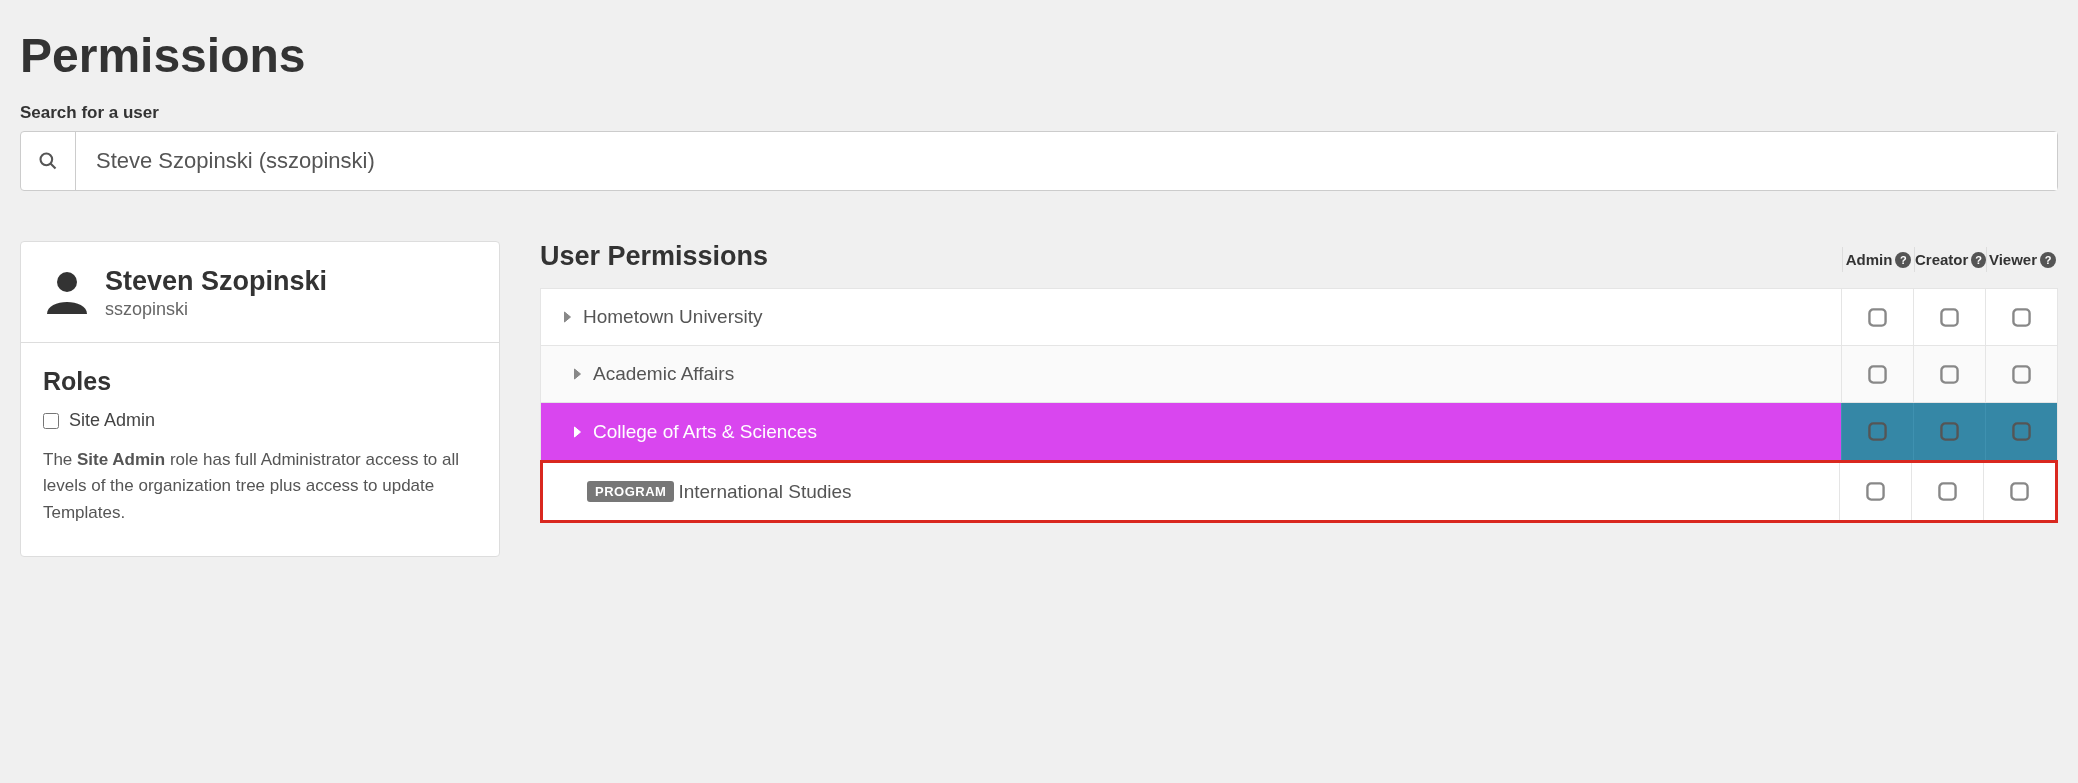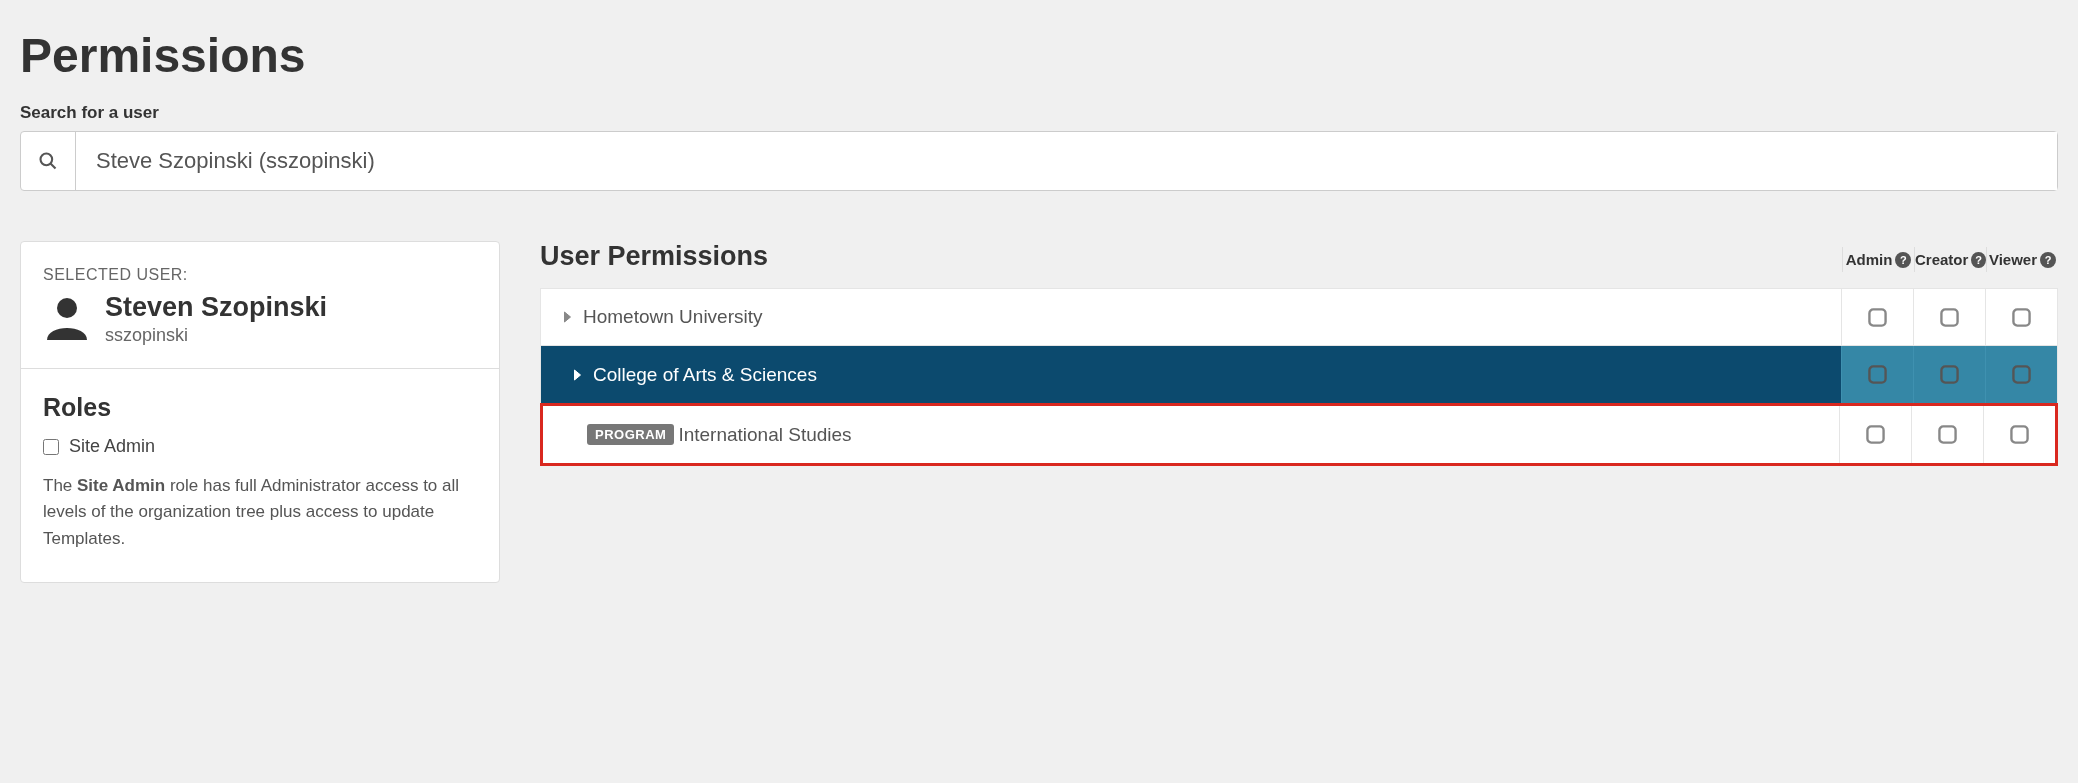--- a/index.html
+++ b/index.html
@@ -186,21 +186,21 @@
   .perm-row.depth-3 .perm-label-cell { padding-left: 44px; }
 
   .perm-row.depth-1 { background: #fafafa; }
   .perm-row.depth-0 { background: #fff; }
 
   .perm-row.selected {
     background: #2a7a9a;
   }
   .perm-row.selected .perm-label-cell {
     color: #fff;
-    background: #0c4a6e;
+    background: #d946ef;
   }
   .perm-row.selected .perm-check-cell {
     background: #3587a6;
     border-left-color: #3f91b0;
   }
   .perm-row.selected .caret svg { stroke: #fff; }
 
   .caret {
     display: inline-flex;
     align-items: center;
@@ -242,21 +242,20 @@
       <line x1="15" y1="15" x2="21" y2="21"></line>
     </svg>
   </div>
   <input class="search-input" type="text" value="Steve Szopinski (sszopinski)" style="">
 </div>
 
 <div class="cols">
 
   <div class="left-panel">
     <div class="selected-user-block">
-      <div class="selected-user-label">SELECTED USER:</div>
       <div class="user-row">
         <span>
           <svg class="avatar-svg" viewBox="0 0 24 24">
             <circle cx="12" cy="8" r="5"></circle>
             <path d="M2 24 C2 16, 22 16, 22 24 Z"></path>
           </svg>
         </span>
         <div>
           <div class="user-name">Steven Szopinski</div>
           <div class="user-username">sszopinski</div>
@@ -313,20 +312,45 @@
               <rect x="1.5" y="1.5" width="17" height="17" rx="4" fill="none" stroke="#888" stroke-width="2.5"></rect>
             </svg>
         </div>
         <div class="perm-check-cell">
           <svg class="checkbox-svg" viewBox="0 0 20 20">
               <rect x="1.5" y="1.5" width="17" height="17" rx="4" fill="none" stroke="#888" stroke-width="2.5"></rect>
             </svg>
         </div>
       </div>
 
+      <div class="perm-row depth-1">
+        <div class="perm-label-cell">
+          <span class="caret">
+            <svg viewBox="0 0 8 12">
+                <path d="M1 1 L7 6 L1 11 Z"></path>
+              </svg>
+          </span>
+          <span>Academic Affairs</span>
+        </div>
+        <div class="perm-check-cell">
+          <svg class="checkbox-svg" viewBox="0 0 20 20">
+              <rect x="1.5" y="1.5" width="17" height="17" rx="4" fill="none" stroke="#888" stroke-width="2.5"></rect>
+            </svg>
+        </div>
+        <div class="perm-check-cell">
+          <svg class="checkbox-svg" viewBox="0 0 20 20">
+              <rect x="1.5" y="1.5" width="17" height="17" rx="4" fill="none" stroke="#888" stroke-width="2.5"></rect>
+            </svg>
+        </div>
+        <div class="perm-check-cell">
+          <svg class="checkbox-svg" viewBox="0 0 20 20">
+              <rect x="1.5" y="1.5" width="17" height="17" rx="4" fill="none" stroke="#888" stroke-width="2.5"></rect>
+            </svg>
+        </div>
+      </div>
 
       <div class="perm-row depth-2 selected">
         <div class="perm-label-cell">
           <span class="caret">
             <svg viewBox="0 0 8 12">
                 <path d="M1 1 L7 6 L1 11 Z" fill="#fff"></path>
               </svg>
           </span>
           <span>College of Arts &amp; Sciences</span>
         </div>

